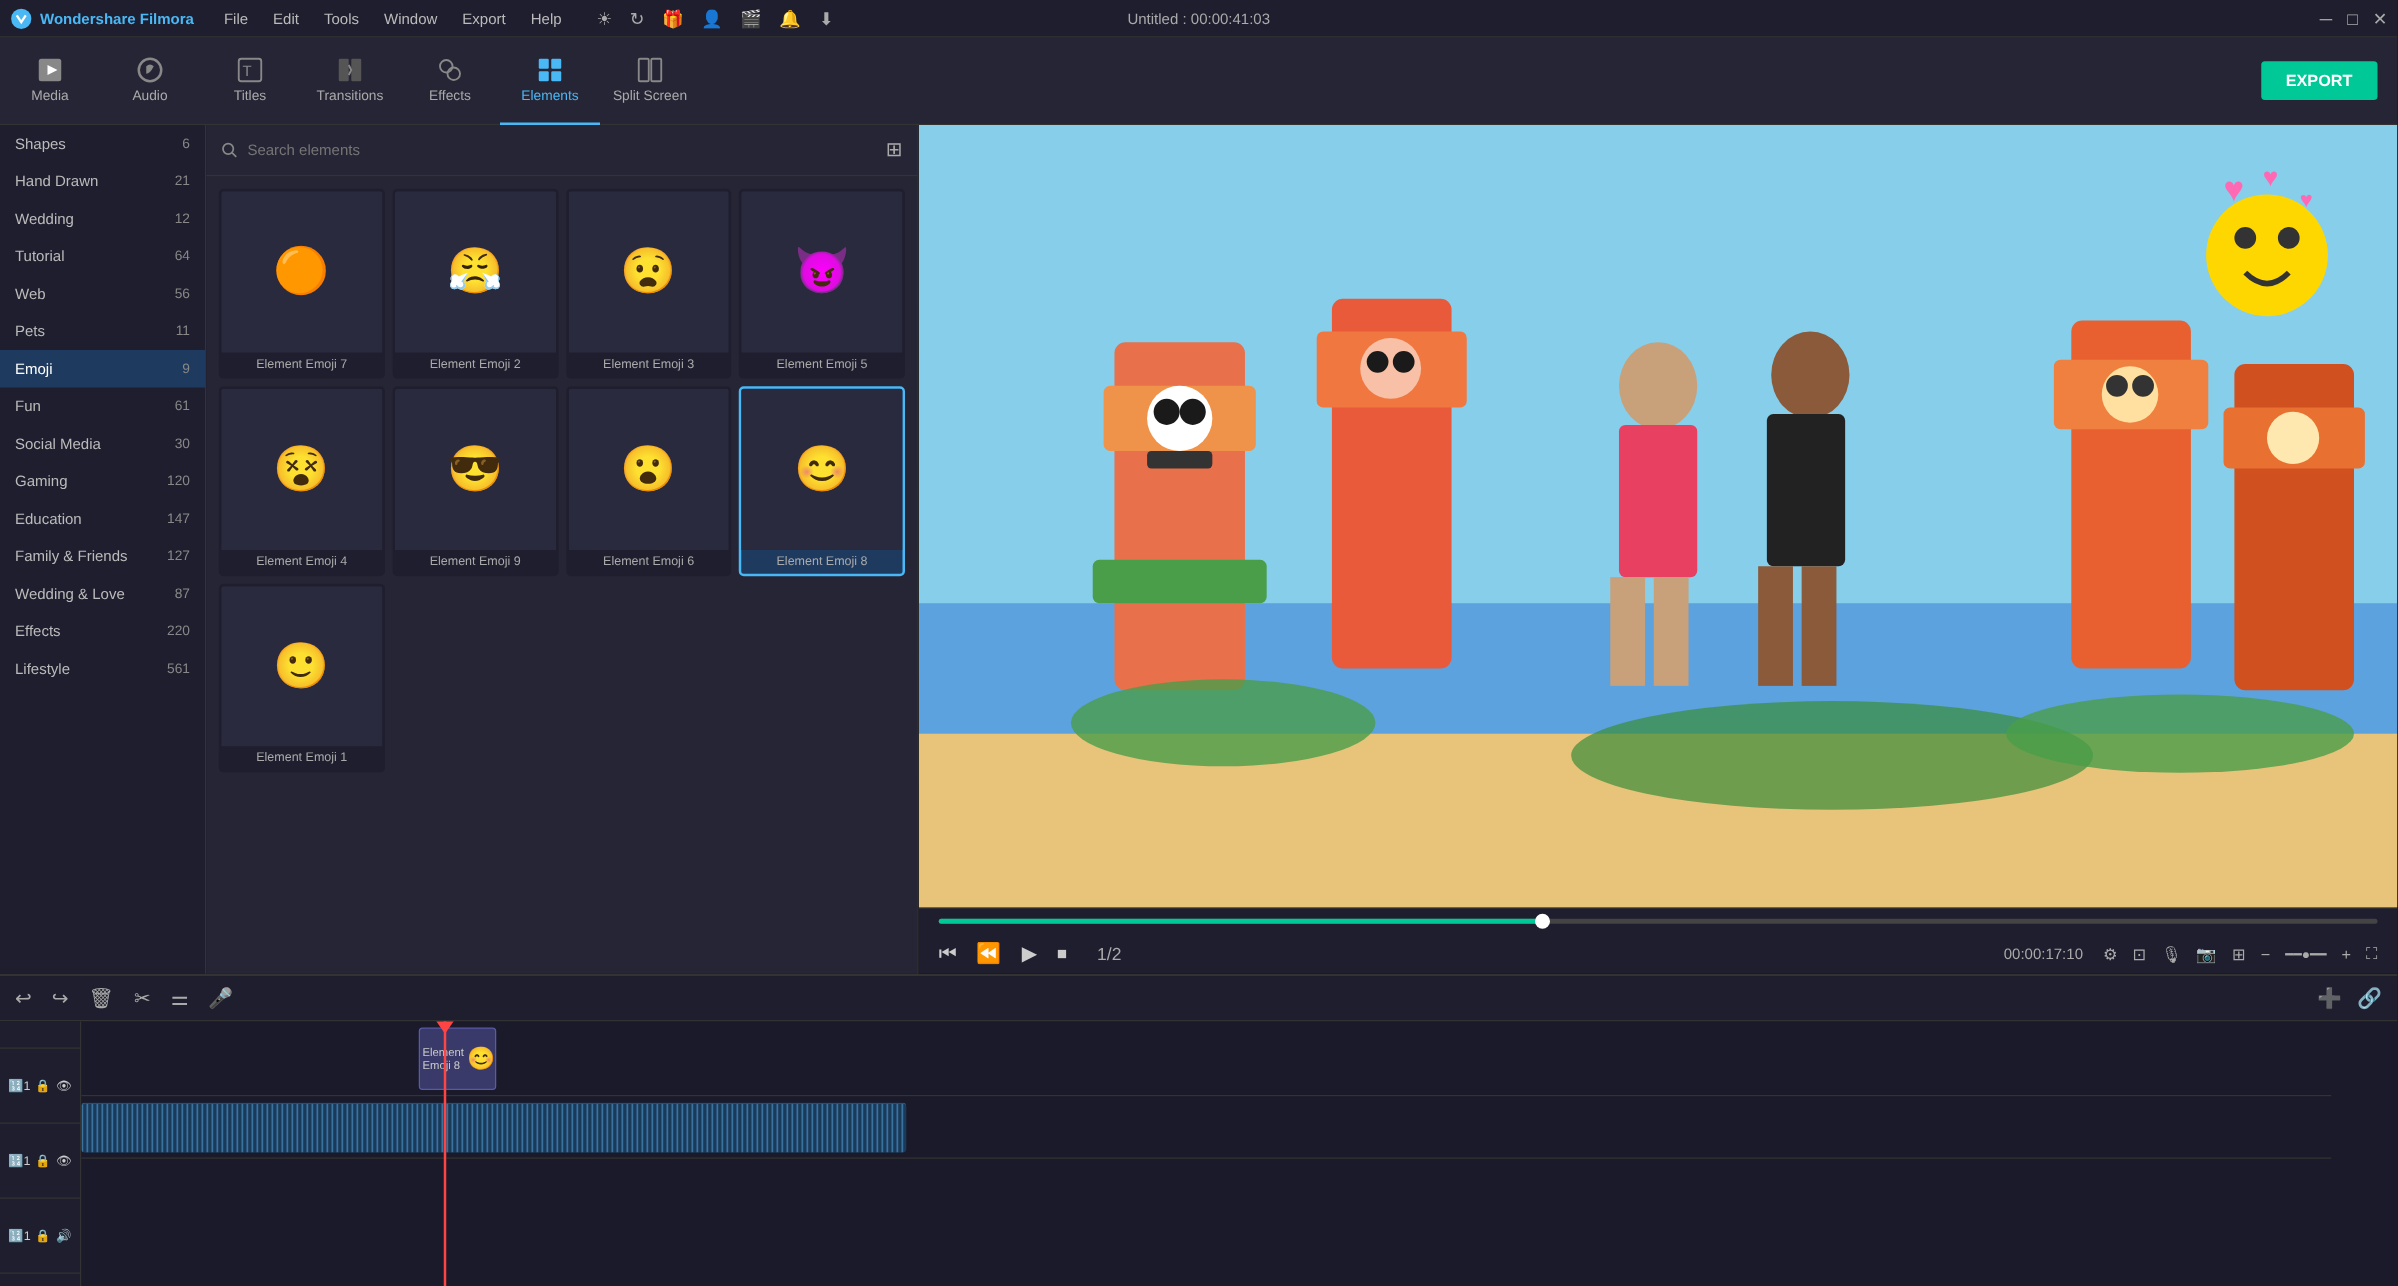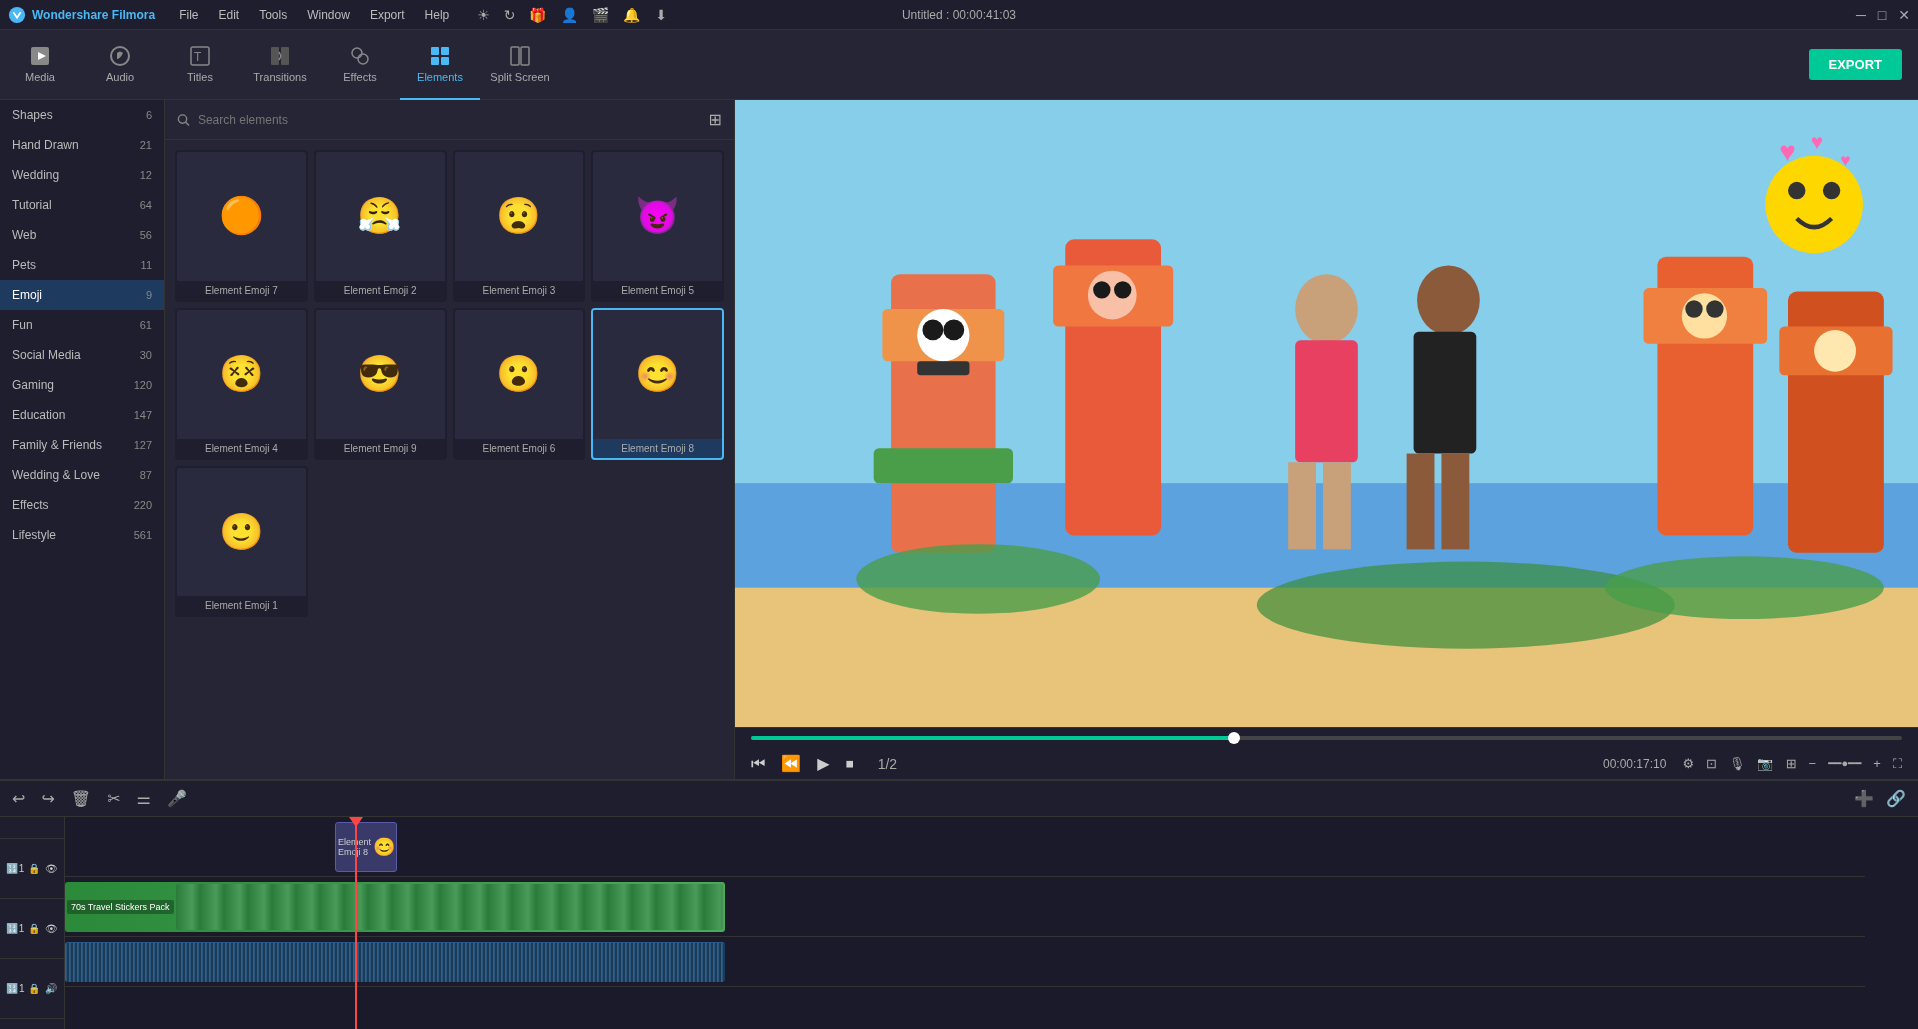--- a/index.html
+++ b/index.html
@@ -653,29 +653,20 @@
       <div id="playhead-marker"></div>
       <div id="playhead-line"></div>
 
       <div class="track-row" style="height:60px;">
         <div class="track-clip track-clip-emoji" style="left:270px;width:62px;height:50px;top:5px;">
           <div style="font-size:9px;color:#ccc;padding:2px;">Element Emoji 8</div>
           <div style="font-size:18px;text-align:center;">😊</div>
         </div>
       </div>
 
-      <div class="track-row" style="height:60px;">
-        <div class="track-clip track-clip-video" style="height:50px;top:5px;">
-          <div style="display:flex;align-items:center;width:100%;height:100%;overflow:hidden;gap:2px;">
-            <div style="min-width:80px;padding:2px 4px;font-size:9px;color:#fff;background:rgba(0,0,0,0.3);border-radius:2px;">70s Travel Stickers Pack</div>
-
-            <div style="flex:1;height:46px;background:repeating-linear-gradient(90deg, #2a7a3a 0px, #3a8a4a 8px, #4a9a5a 16px, #2a7a3a 24px);border-radius:2px;"></div>
-          </div>
-        </div>
-      </div>
 
       <div class="track-row" style="height:50px;">
         <div class="track-clip track-clip-audio" style="height:40px;top:5px;">
           <div class="audio-waveform"></div>
         </div>
       </div>
     </div>
   </div>
 </div>
 

